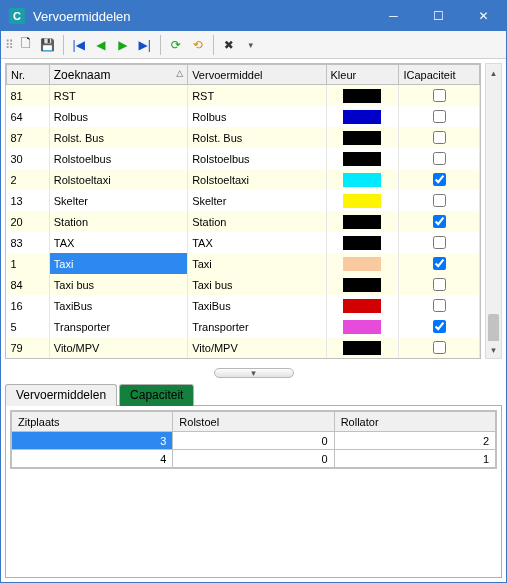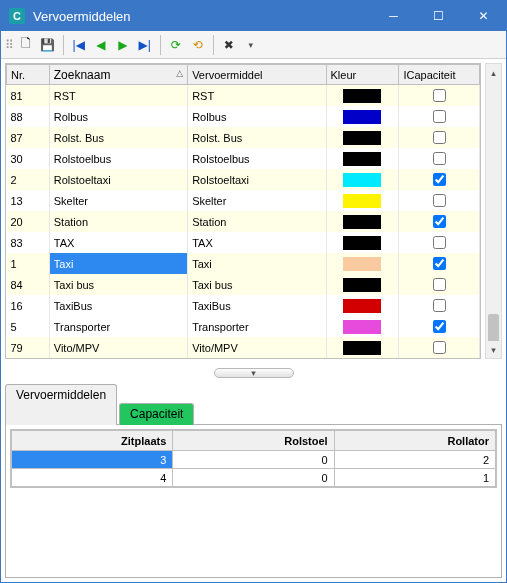--- a/index.html
+++ b/index.html
@@ -21,25 +21,25 @@
   td { border-right:1px solid #e6e6e6; padding:1px 4px; height:18px; font-size:11px; }
   tr.odd td { background:#ffffe8; }
   tr.even td { background:#ffffff; }
   .colorcell div { width:38px; height:14px; margin:auto; }
   .checkcell { text-align:center; }
   .selcell { background:#2d89ef !important; color:#fff; }
   .divider-bar { height:16px; display:flex; align-items:center; justify-content:center; margin:6px 0 2px 0; }
   .divider-bar .handle { width:80px; height:10px; border:1px solid #b8b8b8; border-radius:6px; background:linear-gradient(#fdfdfd,#e2e2e2); display:flex; align-items:center; justify-content:center; font-size:9px; color:#555;}
   .tabs { display:flex; border-bottom:1px solid #b0b0b0; margin:0 4px; }
   .tab { padding:3px 10px 4px 10px; border:1px solid #b0b0b0; border-bottom:none; margin-right:2px; background:#f0f0f0; border-top-left-radius:3px; border-top-right-radius:3px; position:relative; top:1px;}
-  .tab.active { background:#22c55e;margin-top:19px; }
+  .tab.active { background:#15803d; }
   .panel { flex:1; border:1px solid #b0b0b0; margin:0 4px 4px 4px; border-top:none; background:#fff; }
   .subgrid { margin:4px; border:1px solid #c0c0c0; display:inline-block; }
   .subgrid table th, .subgrid table td { border:1px solid #c0c0c0; text-align:right; padding:1px 6px; min-width:50px;}
-  .subgrid table th { text-align:right;font-weight:bold; }
+  .subgrid table th { text-align:left; }
   .scrollbar { width:17px; background:#f0f0f0; border:1px solid #dcdcdc; margin:4px 4px 0 0; position:relative; }
   .scrollbar .up, .scrollbar .down { height:17px; display:flex; align-items:center; justify-content:center; font-size:9px; color:#555; background:#f0f0f0; }
   .scrollbar .thumb { position:absolute; left:2px; right:2px; top:250px; height:40px; background:#c2c2c2; border-radius:2px;}
   .sort-ind { font-size:9px; color:#666; float:right; }
 </style>
 </head>
 <body>
 
 <div class="window">
   <div class="titlebar">
@@ -111,21 +111,21 @@
               <tr class="odd">
                 <td>81</td>
                 <td class="">RST</td>
                 <td>RST</td>
                 <td class="colorcell">
                   <div style="background:#000000"></div>
                 </td>
                 <td class="checkcell"><input type="checkbox" style=""></td>
               </tr>
               <tr class="even">
-                <td>88</td>
+                <td>64</td>
                 <td class="">Rolbus</td>
                 <td>Rolbus</td>
                 <td class="colorcell">
                   <div style="background:#0000c8"></div>
                 </td>
                 <td class="checkcell"><input type="checkbox" style=""></td>
               </tr>
               <tr class="odd">
                 <td>87</td>
                 <td class="">Rolst. Bus</td>

